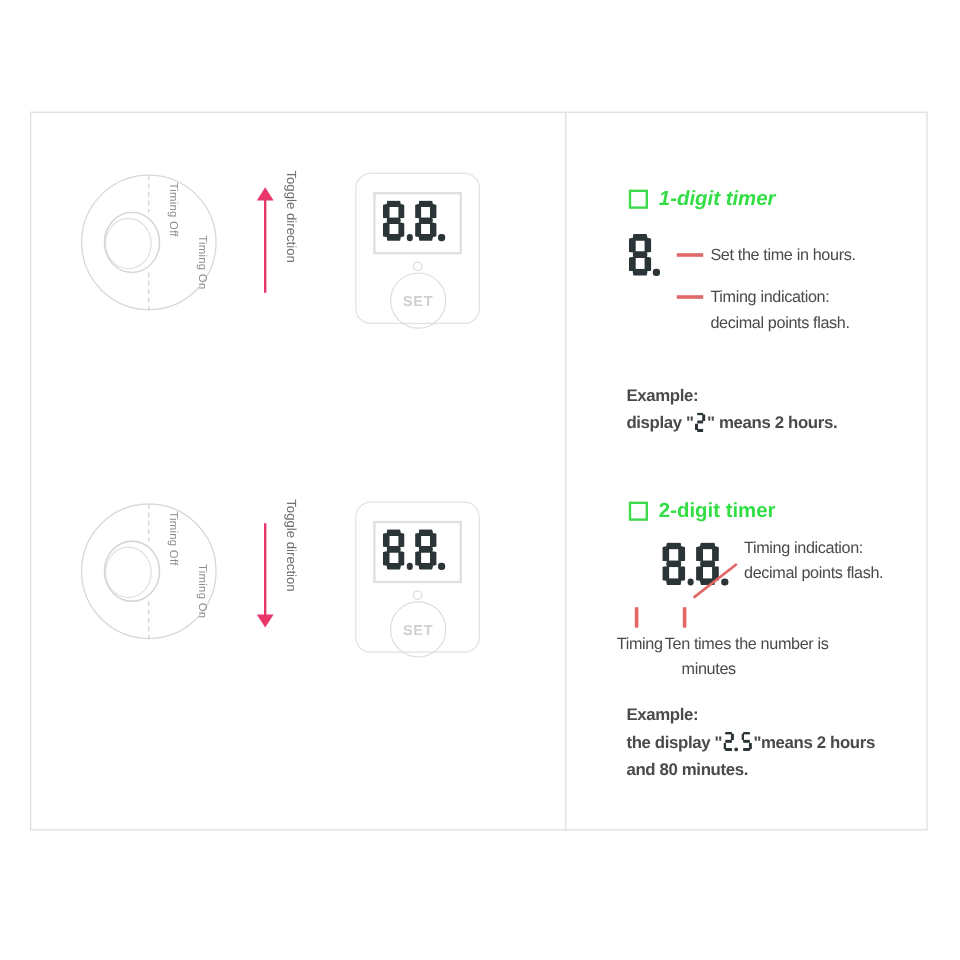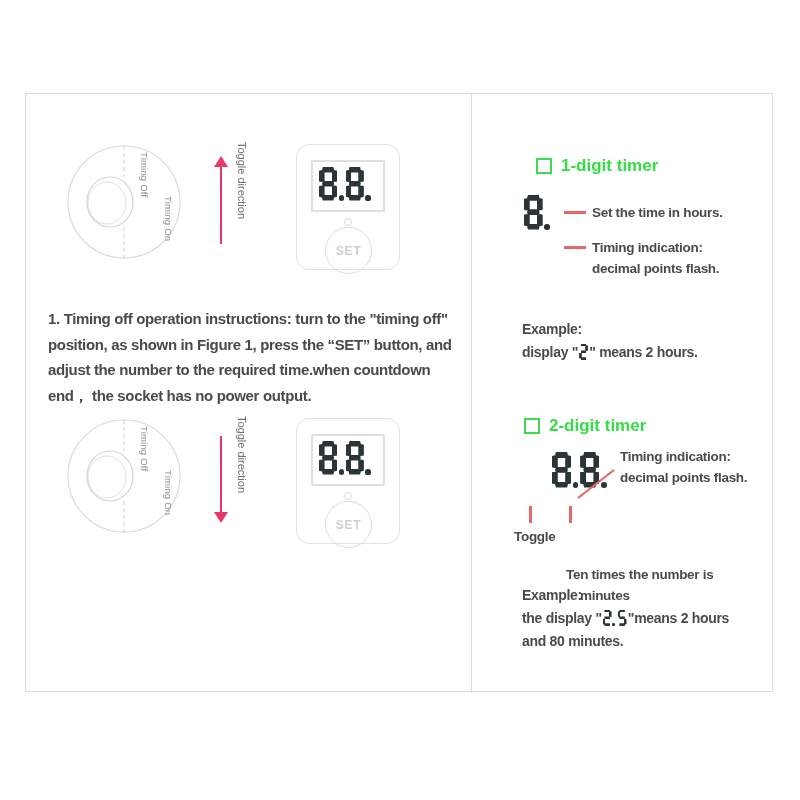--- a/index.html
+++ b/index.html
@@ -84,21 +84,21 @@
   }
 
   
   .sec-head{position:absolute;display:flex;align-items:center;gap:9px;}
   .chk{width:16px;height:16px;border:2px solid #3fd94e;box-sizing:border-box;}
   .sec-head-text{font-size:17px;font-weight:bold;color:#33dd44;white-space:nowrap;}
 
   .leader{position:absolute;background:#e06868;}
   .note{
     position:absolute;font-size:13.5px;line-height:21px;color:#4a4a4a;
-    font-weight:bold;letter-spacing:-.3px;
+    font-weight:normal;letter-spacing:-.3px;
   }
   .example{
     position:absolute;font-size:14px;line-height:23px;color:#4a4a4a;
     font-weight:bold;letter-spacing:-.3px;
   }
   .inline-seg{display:inline-block;vertical-align:-3px;margin:0 1px;}
 </style>
 </head>
 <body>
 
@@ -149,21 +149,20 @@
               <div class="seg" style="left: 3.08px; top: 14px; width: 12.04px; height: 5.6px; background: rgb(43, 52, 54); clip-path: polygon(6% 0px, 94% 0px, 100% 50%, 94% 100%, 6% 100%, 0px 50%);"></div>
             </div>
             <div class="dot" style="position: relative; width: 5.25px; height: 5.25px; background: rgb(43, 52, 54); margin-left: 0.875px; margin-right: 1.68px;"></div>
           </div>
       </div>
       <div class="led"></div>
       <div class="set-btn">SET</div>
     </div>
 
 
-    <div class="para" style="left:22px;top:212px;width:412px;">1. Timing off operation instructions: turn to the "timing off" position, as shown in Figure 1, press the  “SET”  button, and adjust the number to the required time.when countdown end， the socket has no power output.</div>
 
     <div class="dial" style="left:36px;top:320px;">
       <svg width="130" height="125" viewBox="0 0 130 125">
         <circle cx="62" cy="62" r="56" fill="none" stroke="#d8d8d8" stroke-width="1.1"></circle>
         <ellipse cx="48" cy="62" rx="23" ry="25" fill="none" stroke="#d3d3d3" stroke-width="1.2"></ellipse>
         <ellipse cx="45" cy="63" rx="19" ry="21" fill="none" stroke="#e0e0e0" stroke-width="1"></ellipse>
         <path d="M62 6 L62 37" stroke="#cfcfcf" stroke-width="1" stroke-dasharray="4,3"></path>
         <path d="M62 87 L62 120" stroke="#cfcfcf" stroke-width="1" stroke-dasharray="4,3"></path>
       </svg>
       <div class="dial-label" style="left:88px;top:12px;">Timing Off</div>
@@ -204,21 +203,21 @@
       <div class="led"></div>
       <div class="set-btn">SET</div>
     </div>
 
 
   </div>
 
   <div class="col-right">
 
     
-    <div class="sec-head" style="left:64px;top:62px;">
+    <div class="sec-head" style="left:52px;top:62px;font-style:italic;">
       <span class="chk"></span>
       <span class="sec-head-text">1-digit timer</span>
     </div>
 
     <div id="sec1-seg" style="position: relative; left: 52px; top: 100px; display: inline-flex; align-items: flex-end; height: 34.56px;">
         <div class="seg-digit" style="width: 18.72px; height: 34.56px; margin-right: 0.72px;">
           <div class="seg" style="left: 3.168px; top: 0px; width: 12.384px; height: 5.76px; background: rgb(43, 52, 54); clip-path: polygon(6% 0px, 94% 0px, 100% 50%, 94% 100%, 6% 100%, 0px 50%);"></div>
           <div class="seg" style="left: 12.96px; top: 3.168px; width: 5.76px; height: 12.384px; background: rgb(43, 52, 54); clip-path: polygon(0px 6%, 50% 0px, 100% 6%, 100% 94%, 50% 100%, 0px 94%);"></div>
           <div class="seg" style="left: 12.96px; top: 19.008px; width: 5.76px; height: 12.384px; background: rgb(43, 52, 54); clip-path: polygon(0px 6%, 50% 0px, 100% 6%, 100% 94%, 50% 100%, 0px 94%);"></div>
           <div class="seg" style="left: 3.168px; top: 28.8px; width: 12.384px; height: 5.76px; background: rgb(43, 52, 54); clip-path: polygon(6% 0px, 94% 0px, 100% 50%, 94% 100%, 6% 100%, 0px 50%);"></div>
@@ -284,22 +283,22 @@
       <line x1="6" y1="52" x2="42" y2="24" stroke="#e06868" stroke-width="2.2"></line>
     </svg>
     <div class="note" style="left:148px;top:352px;width:160px;">
       <span>Timing indication:</span><br>
       <span>decimal points flash.</span>
     </div>
 
     <div class="leader" style="left:57px;top:412px;width:2.5px;height:17px;"></div>
     <div class="leader" style="left:97px;top:412px;width:2.5px;height:17px;"></div>
 
-    <div class="note" style="left:42px;top:432px;width:52px;">Toggle</div>
-    <div class="note" style="left:94px;top:432px;width:190px;margin-top:38px;">
+    <div class="note" style="left:42px;top:432px;width:52px;">Timing</div>
+    <div class="note" style="left:82px;top:432px;width:190px;">
       <span>Ten times the number is</span><br>
       <span style="margin-left:14px;display:inline-block;">minutes</span>
     </div>
 
     <div class="example" style="left:50px;top:490px;width:260px;">
       <span>Example:</span><br>
       <span>the display "</span><span class="inline-seg" id="ex2a-seg" style="position: relative; display: inline-flex; align-items: flex-end; height: 16.32px;">
           <div class="seg-digit" style="width: 8.84px; height: 16.32px; margin-right: 0.34px;">
             <div class="seg" style="left: 1.496px; top: 0px; width: 5.848px; height: 2.72px; background: rgb(43, 52, 54); clip-path: polygon(6% 0px, 94% 0px, 100% 50%, 94% 100%, 6% 100%, 0px 50%);"></div>
             <div class="seg" style="left: 6.12px; top: 1.496px; width: 2.72px; height: 5.848px; background: rgb(43, 52, 54); clip-path: polygon(0px 6%, 50% 0px, 100% 6%, 100% 94%, 50% 100%, 0px 94%);"></div>

